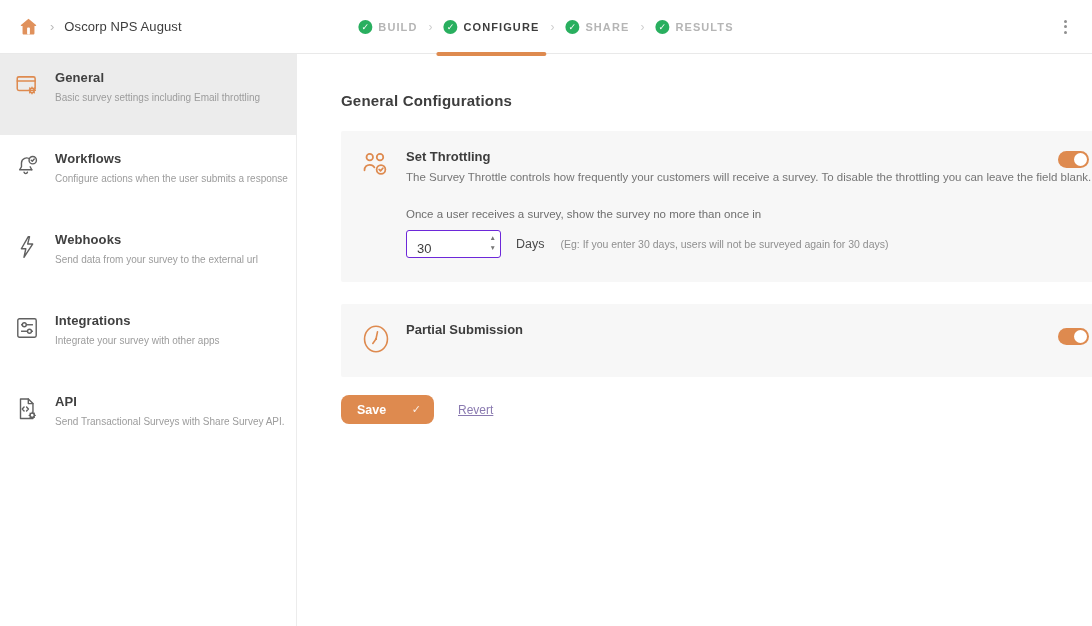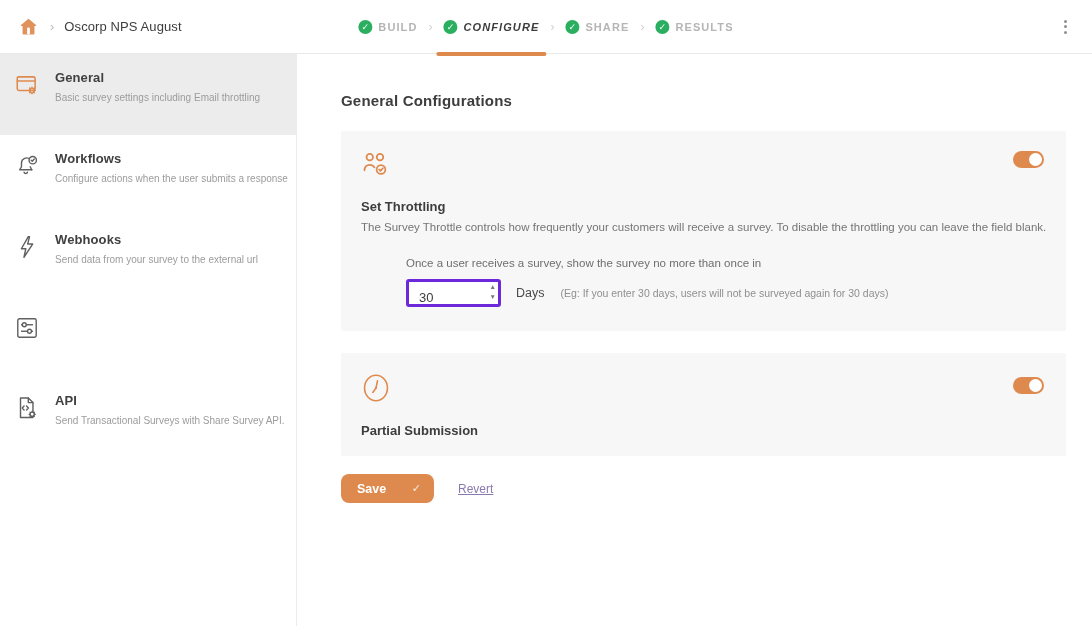--- a/index.html
+++ b/index.html
@@ -12,21 +12,21 @@
   .crumbs { display:flex; align-items:center; gap:10px; padding-left:16px; }
   .home-btn { width:24px; height:24px; display:flex; align-items:center; justify-content:center; cursor:pointer; }
   .crumb-sep { color:#b9b9b9; font-size:13px; }
   .crumb-title { font-size:13px; color:#3d3d3d; font-weight:500; letter-spacing:.1px; }
 
   .stepper { position:absolute; left:50%; transform:translateX(-50%); top:0; height:54px;
              display:flex; align-items:center; }
   .step { position:relative; height:54px; display:flex; align-items:center; gap:6px;
           padding:0 7px; cursor:pointer; }
   .step-label { font-size:11px; font-weight:700; letter-spacing:1.1px; color:#b5b5b5; }
-  .step.active .step-label { color:#3d3d3d;font-style:italic; }
+  .step.active .step-label { color:#3d3d3d; }
   .step.active::after { content:""; position:absolute; left:0; right:0; bottom:-2px;
                         height:4px; background:#de8a4f; border-radius:2px; }
   .step-check { width:14px; height:14px; border-radius:50%; background:#29af5f; color:#fff;
                 font-size:9px; line-height:14px; text-align:center; flex:0 0 auto; }
   .step-sep { color:#cfcfcf; font-size:12px; padding:0 4px; }
 
   .kebab { position:absolute; right:20px; top:50%; transform:translateY(-50%);
            display:flex; flex-direction:column; gap:2.5px; padding:5px; cursor:pointer; }
   .kebab i { width:3px; height:3px; border-radius:50%; background:#8f8f8f; }
 
@@ -40,35 +40,35 @@
   .side-item.active { background:#ececec; }
   .side-icon { width:28px; flex:0 0 28px; padding-top:2px; }
   .side-title { font-size:13px; font-weight:700; color:#404040; letter-spacing:.1px; }
   .side-desc { margin-top:7px; font-size:10px; color:#9c9c9c; white-space:nowrap; }
 
   .main { flex:1; background:#fff; padding:38px 44px 0 44px; }
   .page-heading { font-size:15px; font-weight:700; color:#3d3d3d; letter-spacing:.2px; }
 
   .card { position:relative; background:#f7f7f7; border-radius:2px; margin-top:22px;
           padding:18px 20px; }
-  .card-row { display:flex; gap:15px;flex-direction:column; }
+  .card-row { display:flex; gap:15px; }
   .card-icon { width:30px; flex:0 0 30px; padding-top:1px; }
   .card-title { font-size:13px; font-weight:700; color:#3d3d3d; }
   .card-desc { margin-top:7px; font-size:11.5px; color:#757575; white-space:nowrap; }
 
   .toggle { position:absolute; right:22px; top:20px; width:31px; height:17px;
             border-radius:9px; background:#de8a4f; cursor:pointer; }
   .toggle .knob { position:absolute; right:2px; top:2px; width:13px; height:13px;
                   border-radius:50%; background:#fff; }
   .card.small .toggle { top:24px; }
 
   .throttle-label { margin:24px 0 0 45px; font-size:11.5px; color:#6e6e6e; }
   .throttle-input-row { display:flex; align-items:center; margin:10px 0 6px 45px; }
   .num-wrap { position:relative; width:95px; }
-  .num-input { width:95px; height:28px; border:3px solid #6d28d9; border-radius:3px;
+  .num-input { width:95px; height:28px; border:1px solid #6d28d9; border-radius:3px;
                background:#fff; font-family:"Liberation Sans",sans-serif;
                font-size:13px; color:#3d3d3d; padding:9px 24px 0 10px; outline:none; }
   .spin { position:absolute; right:5px; top:3px; display:flex; flex-direction:column;
           cursor:pointer; }
   .spin span { font-size:6.5px; color:#777; line-height:10px; text-align:center; }
   .unit { margin-left:15px; font-size:12.5px; color:#4a4a4a; }
   .hint { margin-left:16px; font-size:10.5px; color:#8f8f8f; white-space:nowrap; }
 
   .actions { display:flex; align-items:center; gap:24px; margin-top:18px; }
   .save-btn { display:flex; align-items:center; justify-content:space-between;
@@ -182,20 +182,24 @@
     <div class="side-item">
       <span class="side-icon">
         <svg width="26" height="26" viewBox="0 0 24 24" fill="none" stroke="#606060" stroke-width="1.3">
           <rect x="3.5" y="3.5" width="17" height="17" rx="1.5"></rect>
           <line x1="6.5" y1="9" x2="17.5" y2="9"></line>
           <circle cx="9.5" cy="9" r="1.8" fill="#fff"></circle>
           <line x1="6.5" y1="15" x2="17.5" y2="15"></line>
           <circle cx="14.3" cy="15" r="1.8" fill="#fff"></circle>
         </svg>
       </span>
+      <div>
+        <div class="side-title">Integrations</div>
+        <div class="side-desc">Integrate your survey with other apps</div>
+      </div>
     </div>
 
     <div class="side-item">
       <span class="side-icon">
         <svg width="26" height="26" viewBox="0 0 24 24" fill="none" stroke="#606060" stroke-width="1.3" stroke-linecap="round" stroke-linejoin="round">
           <path d="M6 2.8h7.2L17.5 7v13.7H6z"></path>
           <path d="M13.2 2.8V7h4.3"></path>
           <path d="M9.3 10.2 7.6 12l1.7 1.8"></path>
           <path d="M11.6 10.2 13.3 12l-1.7 1.8"></path>
           <circle cx="16.8" cy="17.8" r="2" fill="#fff"></circle>

